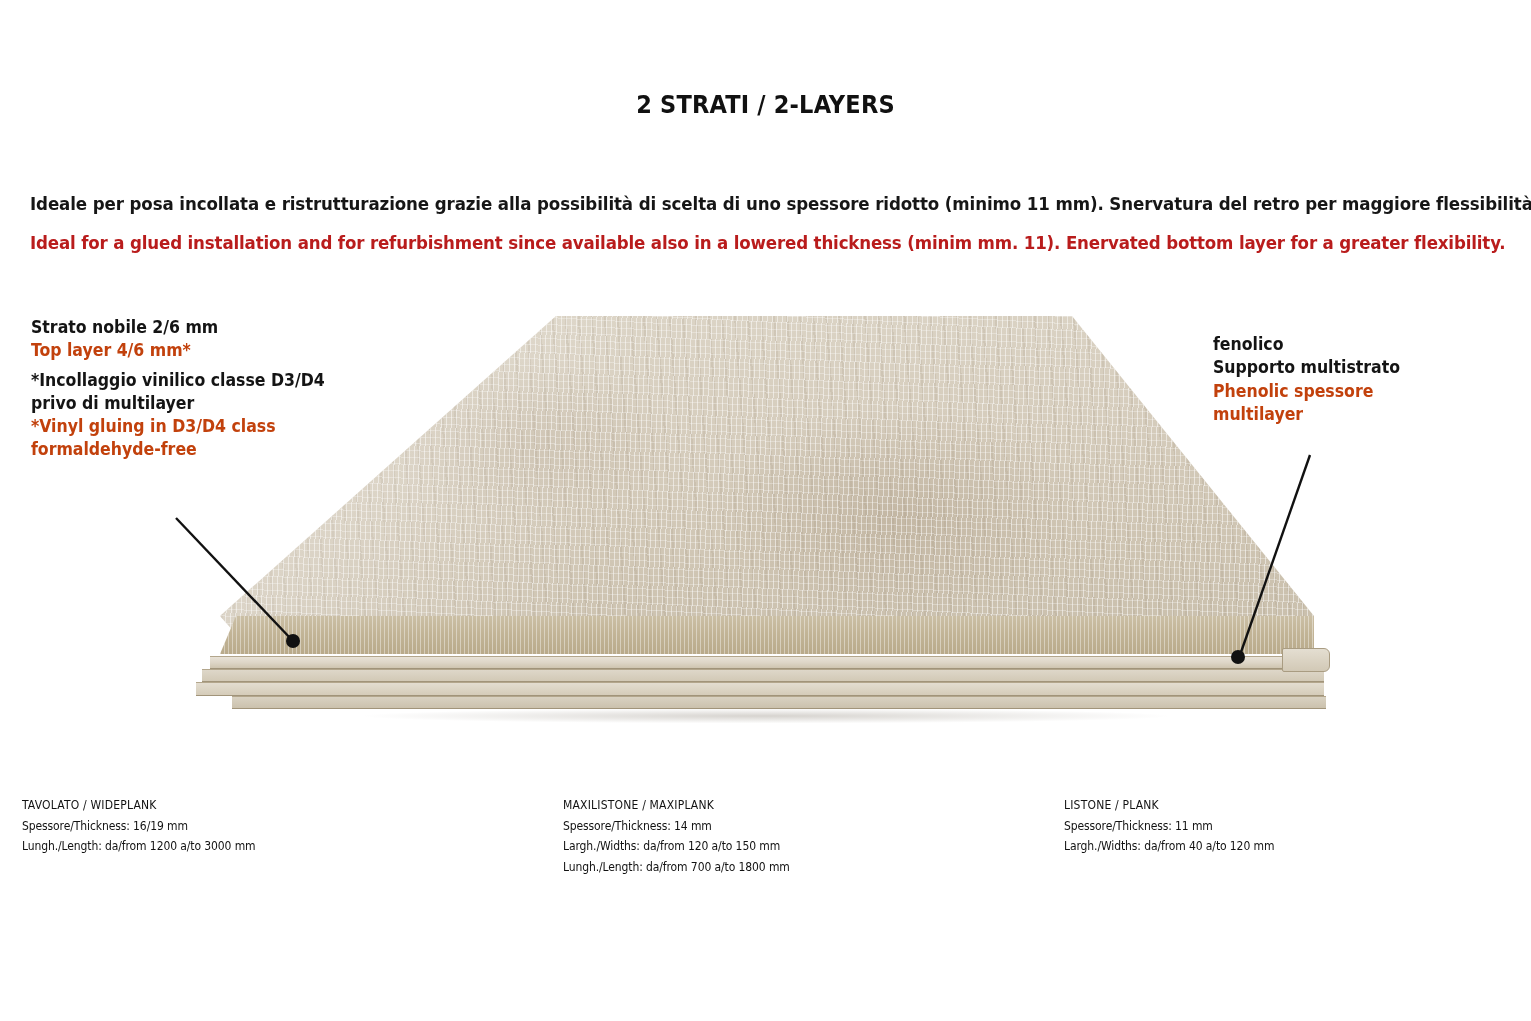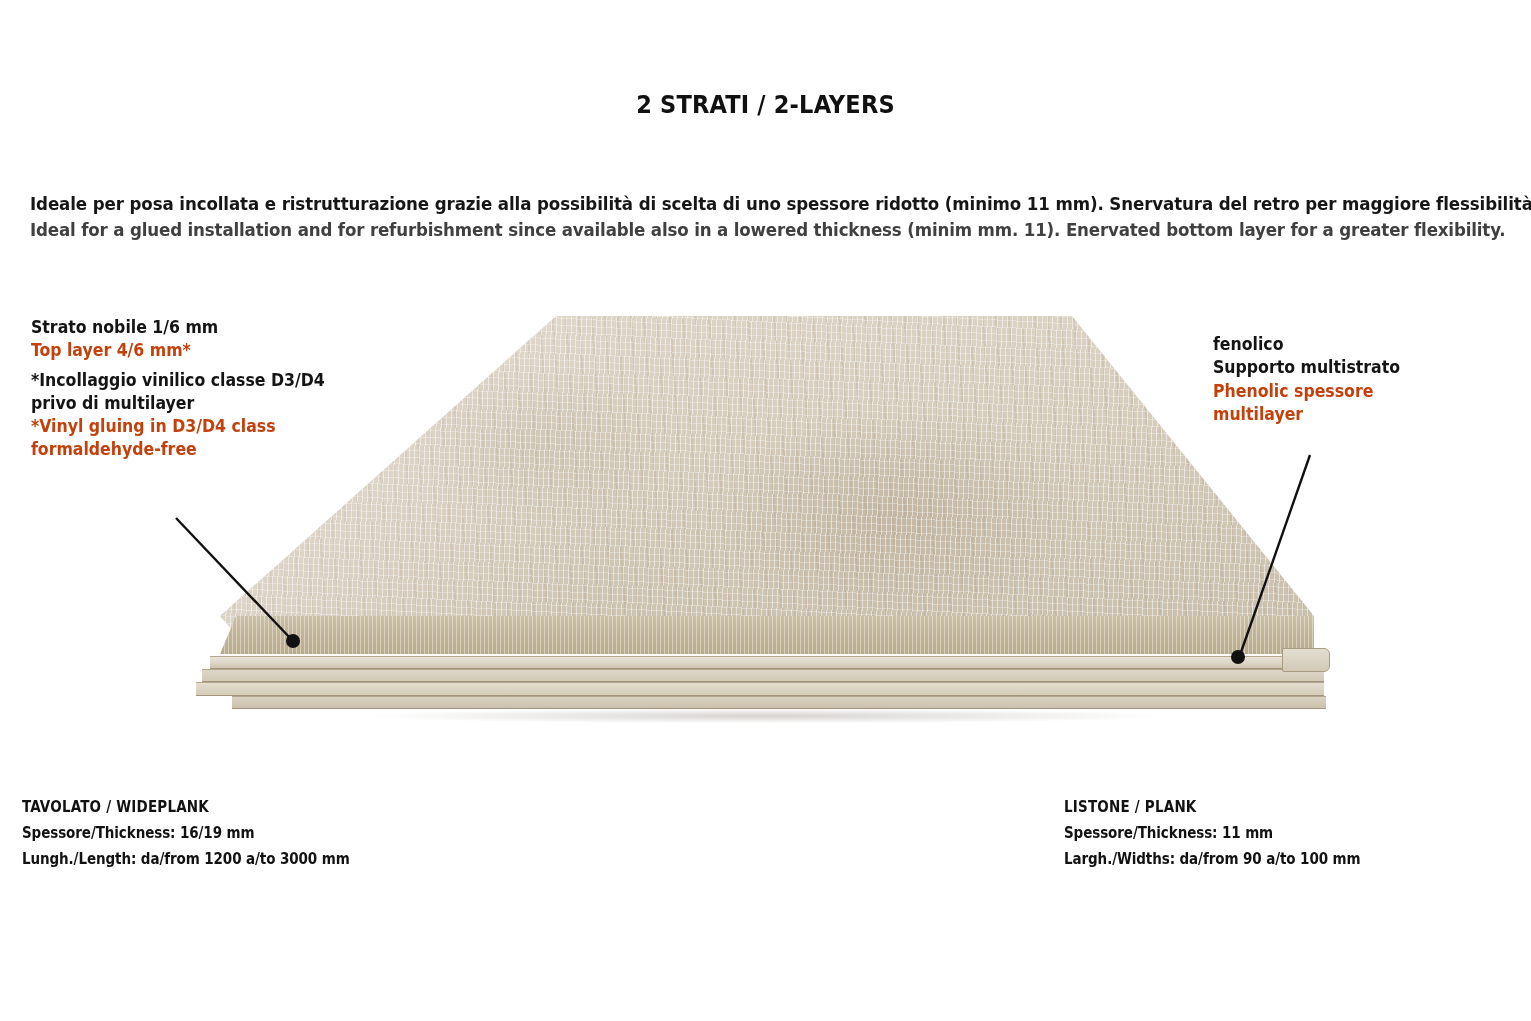--- a/index.html
+++ b/index.html
@@ -46,24 +46,24 @@
     font-size: 18.5px;
     font-weight: bold;
     color: #161616;
     letter-spacing: -0.1px;
     line-height: 1.3;
     white-space: nowrap;
   }
   .intro .en {
     font-size: 18.5px;
     font-weight: bold;
-    color: #404040;
+    color: #b91c1c;
     letter-spacing: -0.15px;
     line-height: 1.35;
-    margin-top: 2px;
+    margin-top: 15px;
     white-space: nowrap;
   }
 
   
   .callout {
     position: absolute;
     font-size: 17.5px;
     line-height: 1.33;
     font-weight: bold;
   }
@@ -190,22 +190,22 @@
   
   .specs {
     position: absolute;
     top: 795px;
     left: 0;
     width: 1531px;
     height: 140px;
   }
   .spec-col {
     position: absolute;
-    font-size: 15px;
-    font-weight: bold;
+    font-size: 12px;
+    font-weight: normal;
     color: #121212;
     line-height: 1.72;
     letter-spacing: -0.1px;
     white-space: nowrap;
   }
   .spec-col .head { letter-spacing: 0.2px; }
   #spec-col-0 { left: 22px;   }
   #spec-col-1 { left: 563px;  }
   #spec-col-2 { left: 1064px; }
 </style>
@@ -236,21 +236,21 @@
   </div>
 
   <svg class="leader" viewBox="0 0 1531 1021">
     <line x1="176" y1="518" x2="292" y2="640" stroke="#111" stroke-width="2.4"></line>
     <circle cx="293" cy="641" r="7" fill="#111"></circle>
     <line x1="1310" y1="455" x2="1240" y2="655" stroke="#111" stroke-width="2.4"></line>
     <circle cx="1238" cy="657" r="7" fill="#111"></circle>
   </svg>
 
   <div class="callout" id="callout-left">
-    <div class="blk it">Strato nobile 1/6 mm</div>
+    <div class="blk it">Strato nobile 2/6 mm</div>
     <div class="blk en">Top layer 4/6 mm*</div>
     <div class="gap"></div>
     <div class="blk it">*Incollaggio vinilico classe D3/D4</div>
     <div class="blk it">privo di multilayer</div>
     <div class="blk en">*Vinyl gluing in D3/D4 class</div>
     <div class="blk en">formaldehyde-free</div>
   </div>
 
   <div class="callout" id="callout-right">
     <div class="blk it">fenolico</div>
@@ -260,22 +260,28 @@
   </div>
 
   <div class="specs">
 
     <div class="spec-col" id="spec-col-0">
       <div class="head">TAVOLATO / WIDEPLANK</div>
       <div>Spessore/Thickness: 16/19 mm</div>
       <div>Lungh./Length: da/from 1200 a/to 3000 mm</div>
     </div>
 
+    <div class="spec-col" id="spec-col-1">
+      <div class="head">MAXILISTONE / MAXIPLANK</div>
+      <div>Spessore/Thickness: 14 mm</div>
+      <div>Largh./Widths: da/from 120 a/to 150 mm</div>
+      <div>Lungh./Length: da/from 700 a/to 1800 mm</div>
+    </div>
 
     <div class="spec-col" id="spec-col-2">
       <div class="head">LISTONE / PLANK</div>
       <div>Spessore/Thickness: 11 mm</div>
-      <div>Largh./Widths: da/from 90 a/to 100 mm</div>
+      <div>Largh./Widths: da/from 40 a/to 120 mm</div>
     </div>
 
   </div>
 
 </div>
 
 </body></html>

